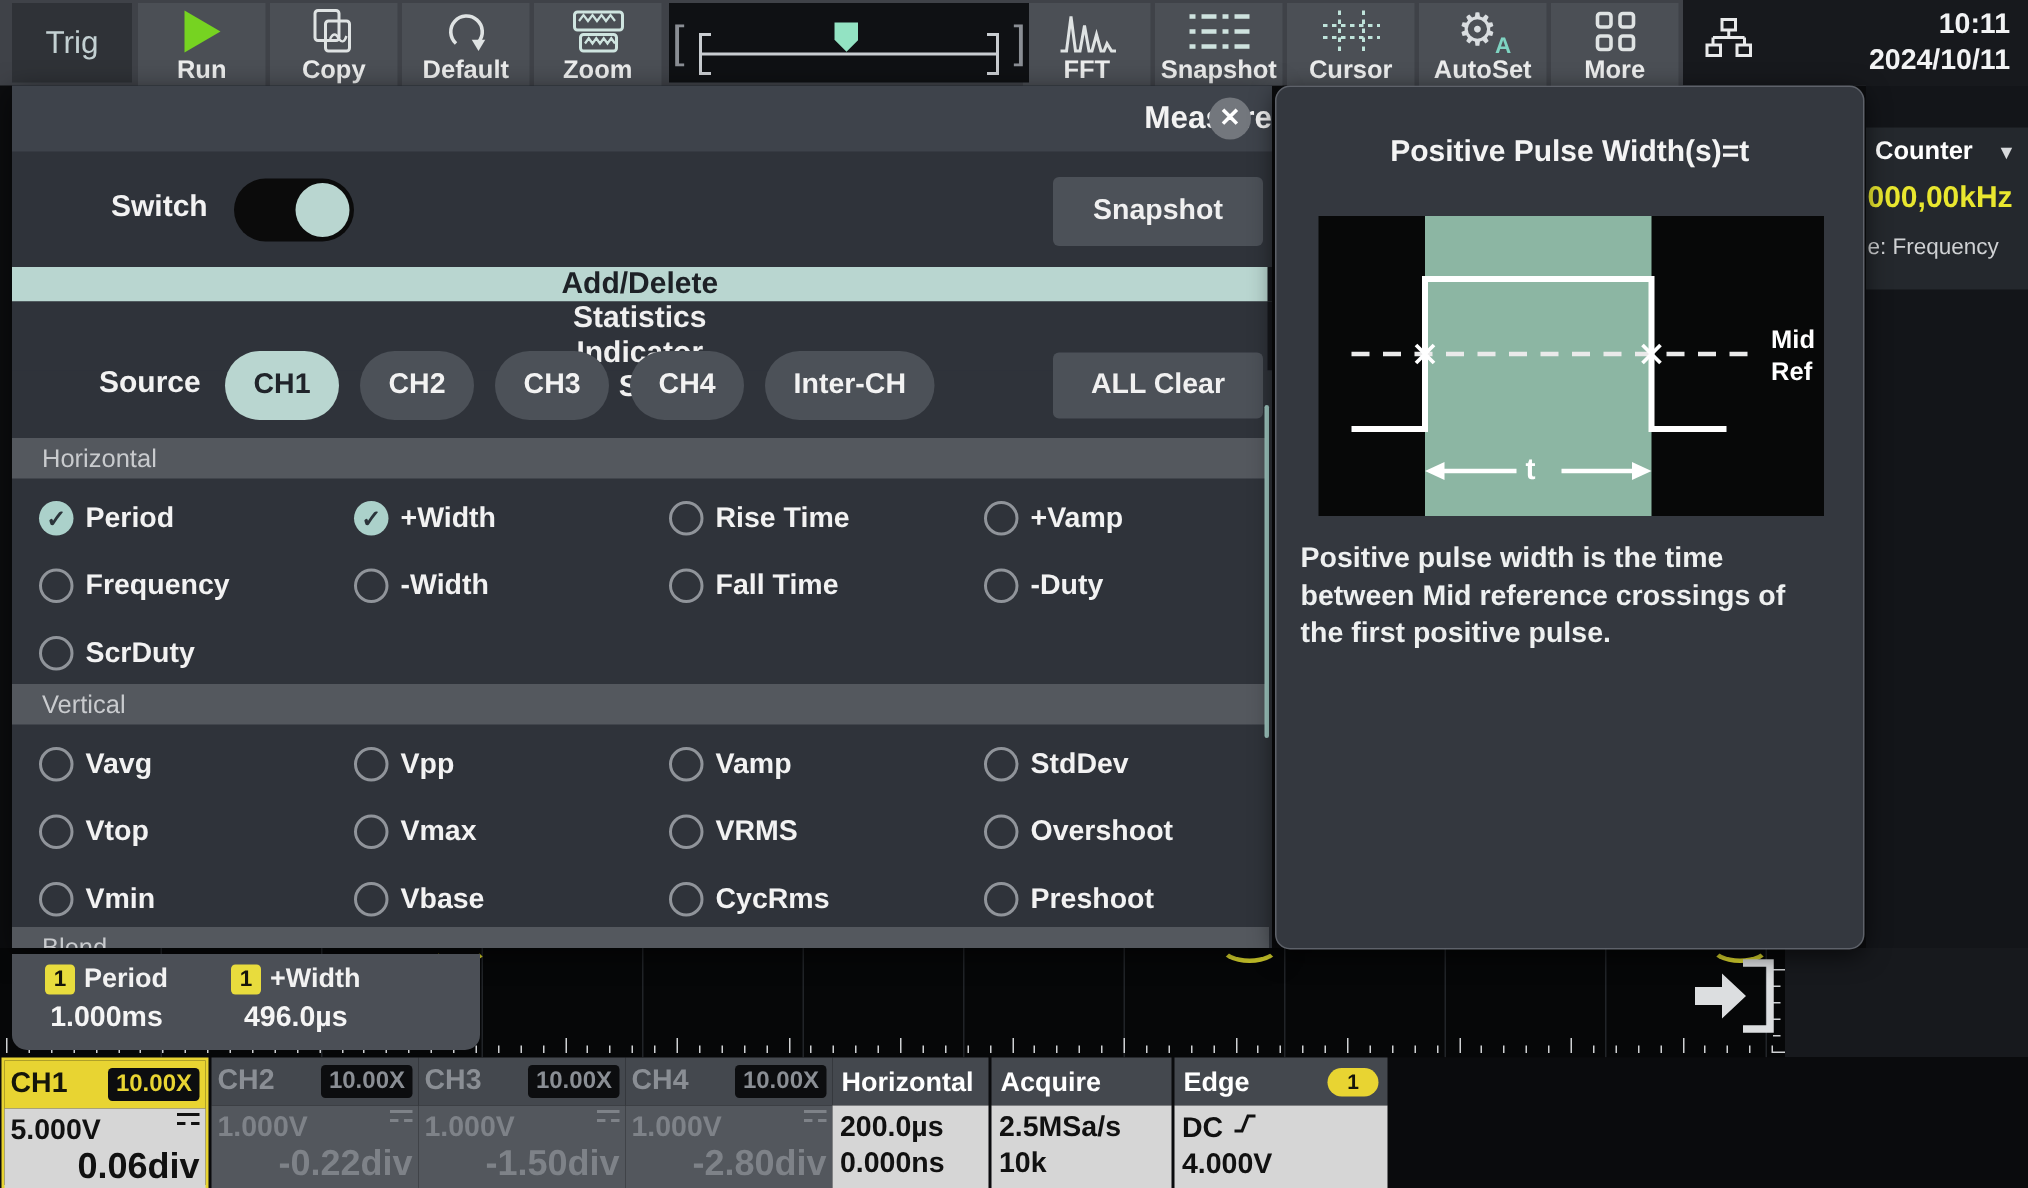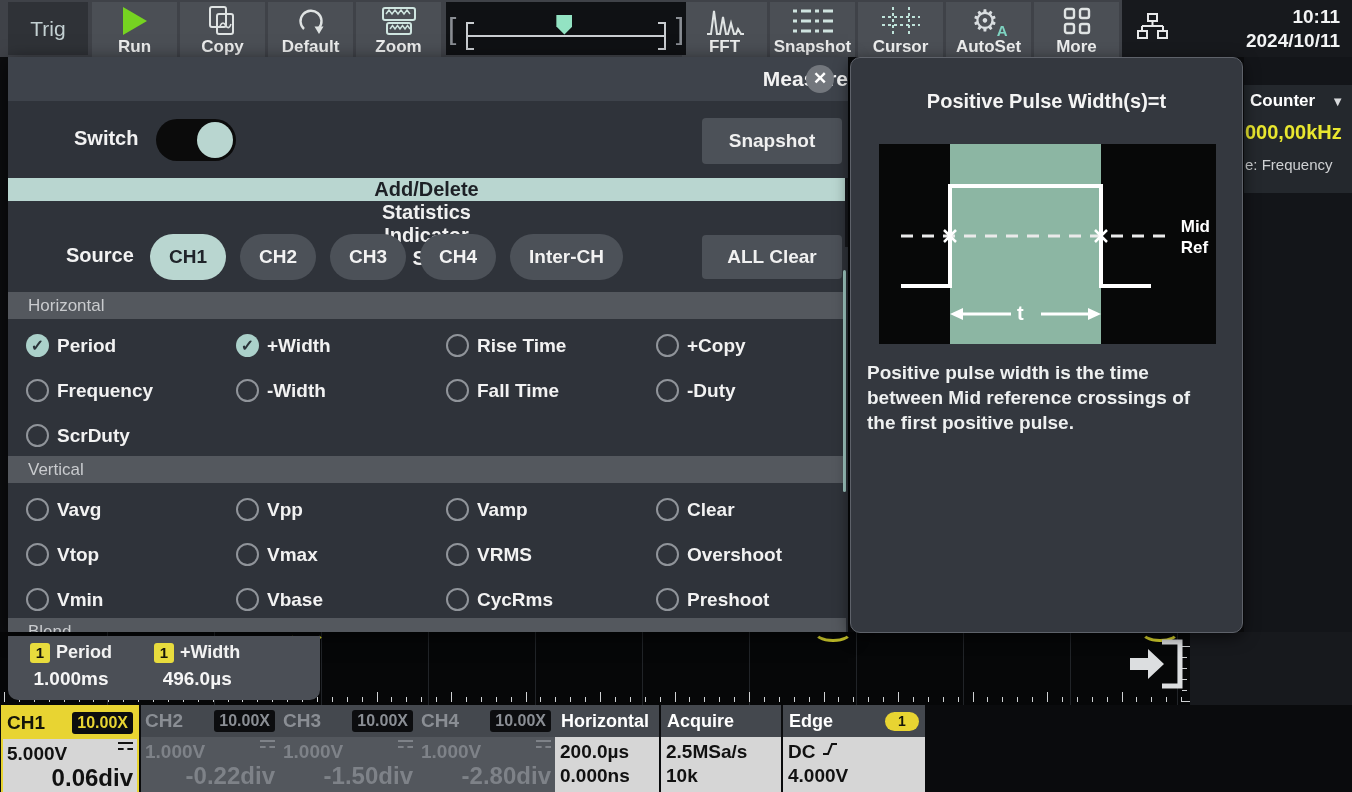--- a/index.html
+++ b/index.html
@@ -409,21 +409,21 @@
           <div class="radio-item">
             <span class="radio-circle checked">✓</span>
             <span class="radio-label">+Width</span>
           </div>
           <div class="radio-item">
             <span class="radio-circle"></span>
             <span class="radio-label">Rise Time</span>
           </div>
           <div class="radio-item">
             <span class="radio-circle"></span>
-            <span class="radio-label">+Copy</span>
+            <span class="radio-label">+Vamp</span>
           </div>
           <div class="radio-item">
             <span class="radio-circle"></span>
             <span class="radio-label">Frequency</span>
           </div>
           <div class="radio-item">
             <span class="radio-circle"></span>
             <span class="radio-label">-Width</span>
           </div>
           <div class="radio-item">
@@ -448,21 +448,21 @@
           <div class="radio-item">
             <span class="radio-circle"></span>
             <span class="radio-label">Vpp</span>
           </div>
           <div class="radio-item">
             <span class="radio-circle"></span>
             <span class="radio-label">Vamp</span>
           </div>
           <div class="radio-item">
             <span class="radio-circle"></span>
-            <span class="radio-label">Clear</span>
+            <span class="radio-label">StdDev</span>
           </div>
           <div class="radio-item">
             <span class="radio-circle"></span>
             <span class="radio-label">Vtop</span>
           </div>
           <div class="radio-item">
             <span class="radio-circle"></span>
             <span class="radio-label">Vmax</span>
           </div>
           <div class="radio-item">

